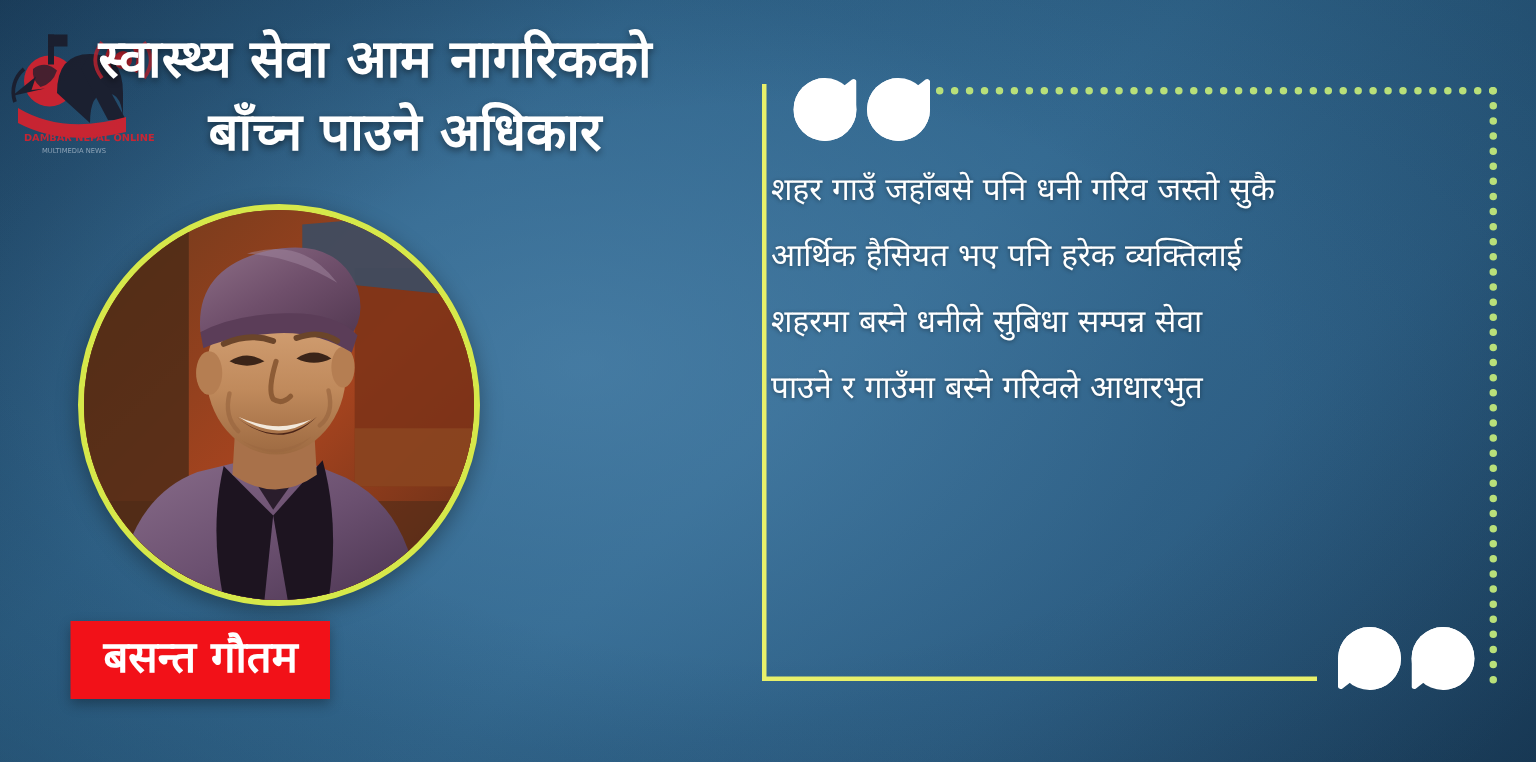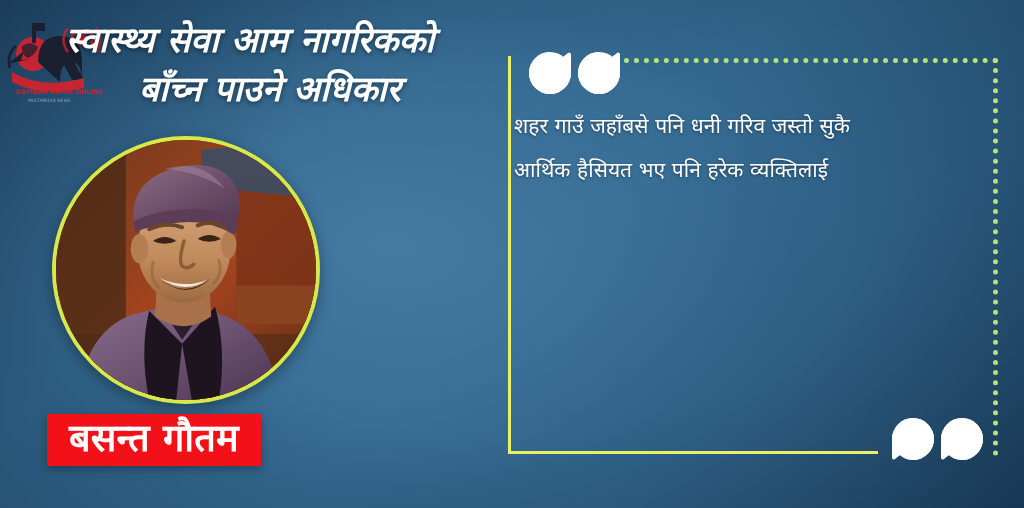--- a/index.html
+++ b/index.html
@@ -47,21 +47,21 @@
     width: 500px;
     text-align: center;
     color: #ffffff;
     font-family: "DejaVu Sans", sans-serif;
     font-weight: bold;
     font-size: 35px;
     line-height: 49px;
     letter-spacing: 0px;
     text-shadow: 0 2px 5px rgba(0,0,0,0.45);
   }
-  .headline .hl-line { display: block; white-space: nowrap; font-style: italic; }
+  .headline .hl-line { display: block; white-space: nowrap; }
   .headline .hl-line.second { font-size: 35px; margin-left: 40px; }
 
   
   .portrait-wrap {
     position: absolute;
     left: 52px;
     top: 136px;
     width: 268px;
     height: 268px;
     border-radius: 50%;
@@ -75,21 +75,21 @@
 
   
   .name-banner {
     position: absolute;
     left: 47px;
     top: 414px;
     background: #f21118;
     color: #ffffff;
     font-family: "DejaVu Sans", sans-serif;
     font-weight: bold;
-    font-size: 38px;
+    font-size: 29px;
     line-height: 44px;
     padding: 2px 22px 6px 22px;
     white-space: nowrap;
     box-shadow: 0 3px 8px rgba(0,0,0,0.3);
   }
 
   
   .quote-panel {
     position: absolute;
     left: 494px;
@@ -269,16 +269,18 @@
     </div>
     <div class="qm-open qm-c2">
       <svg width="42" height="42" viewBox="0 0 42 42" xmlns="http://www.w3.org/2000/svg">
         <path d="M21 42 a21 21 0 1 0 -21 -21 V40 a2 2 0 0 0 3 1 l9 -7 a2 2 0 0 1 2 0 z" fill="#ffffff"></path>
       </svg>
     </div>
 
     <div class="quote-text">
       <span class="q-line">शहर गाउँ जहाँबसे पनि धनी गरिव जस्तो सुकै</span>
       <span class="q-line">आर्थिक हैसियत भए पनि हरेक व्यक्तिलाई</span>
+      <span class="q-line">शहरमा बस्ने धनीले सुबिधा सम्पन्न सेवा</span>
+      <span class="q-line">पाउने र गाउँमा बस्ने गरिवले आधारभुत</span>
     </div>
   </div>
 
 </div>
 
 </body></html>

